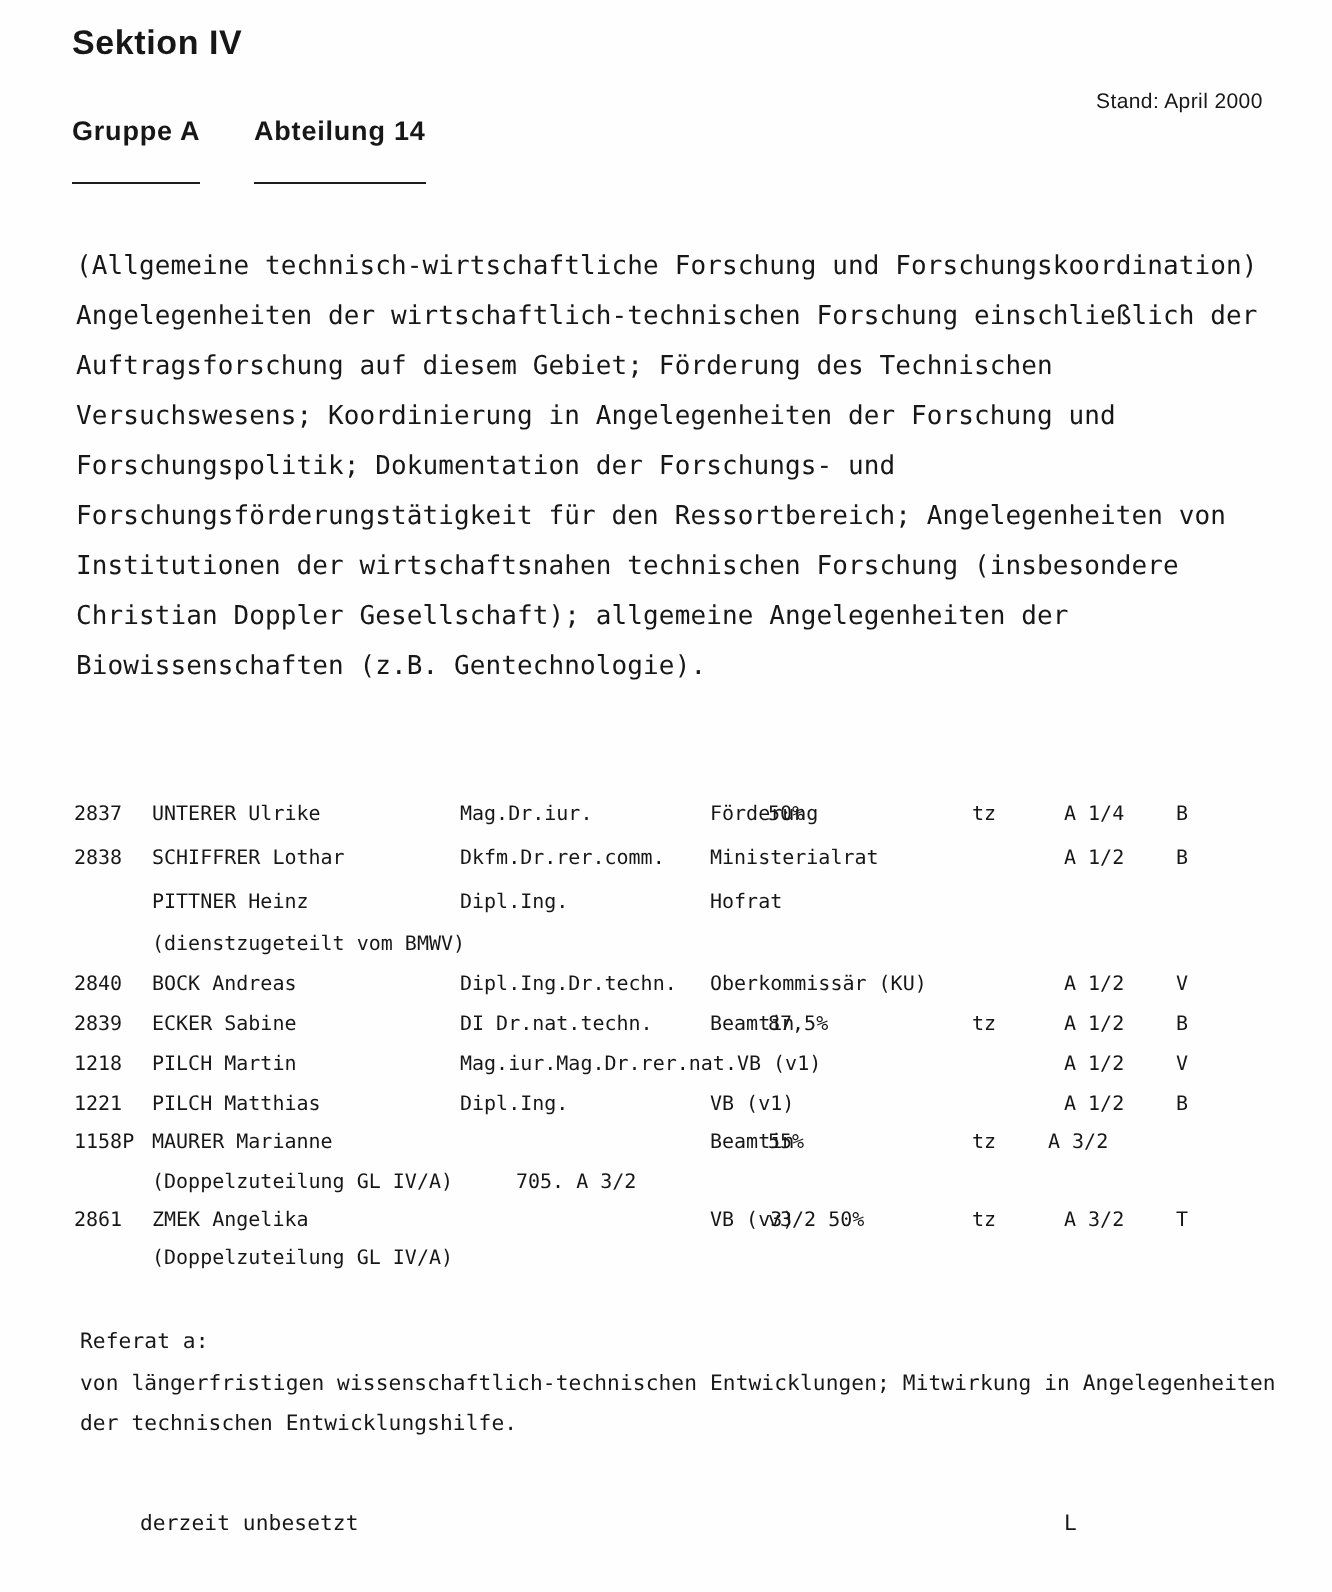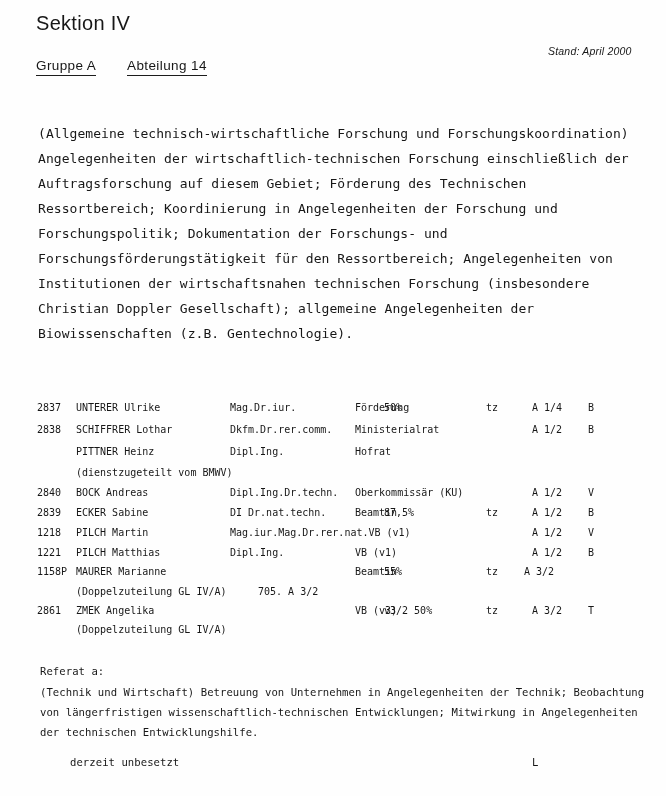--- a/index.html
+++ b/index.html
@@ -8,30 +8,30 @@
   .doc {
     position:relative; width:666px; height:796px;
     background:#fefefe; color:#171717; overflow:hidden;
     margin:0 auto;
   }
   .sans { font-family:"Liberation Sans", sans-serif; }
   .mono { font-family:"DejaVu Sans Mono", monospace; }
 
   .section-title {
     position:absolute; left:36px; top:12px;
-    font-size:20px; font-weight:normal; letter-spacing:0.3px;text-align:center;
+    font-size:17px; font-weight:bold; letter-spacing:0.3px;text-align:center;
   }
   .stand {
     position:absolute; left:548px; top:45px;
-    font-size:10.5px; letter-spacing:0.2px;font-style:italic;
+    font-size:10.5px; letter-spacing:0.2px;
   }
   .subhead {
     position:absolute; top:58px;
-    font-size:13.5px; font-weight:400; letter-spacing:0.4px;
-    padding-bottom:2px; border-bottom:1.7px solid #1c1c1c;
+    font-size:13.5px; font-weight:700; letter-spacing:0.4px;
+    padding-bottom:18px; border-bottom:1.7px solid #1c1c1c;
   }
   .gruppe { left:36px; }
   .abteilung { left:127px; }
 
   .desc {
     position:absolute; left:38px; top:121px; width:620px;
     font-size:13px; line-height:25px; letter-spacing:0.05px;
     white-space:nowrap;
   }
 
@@ -72,21 +72,21 @@
 
   <div class="section-title sans">Sektion IV</div>
   <div class="stand sans">Stand: April 2000</div>
   <div class="subhead gruppe sans">Gruppe A</div>
   <div class="subhead abteilung sans">Abteilung 14</div>
 
   <div class="desc mono">
     <div>(Allgemeine technisch-wirtschaftliche Forschung und Forschungskoordination)</div>
     <div>Angelegenheiten der wirtschaftlich-technischen Forschung einschließlich der</div>
     <div>Auftragsforschung auf diesem Gebiet; Förderung des Technischen</div>
-    <div>Ressortbereich; Koordinierung in Angelegenheiten der Forschung und</div>
+    <div>Versuchswesens; Koordinierung in Angelegenheiten der Forschung und</div>
     <div>Forschungspolitik; Dokumentation der Forschungs- und</div>
     <div>Forschungsförderungstätigkeit für den Ressortbereich; Angelegenheiten von</div>
     <div>Institutionen der wirtschaftsnahen technischen Forschung (insbesondere</div>
     <div>Christian Doppler Gesellschaft); allgemeine Angelegenheiten der</div>
     <div>Biowissenschaften (z.B. Gentechnologie).</div>
   </div>
 
   <div class="trow mono" style="top:402px">
     <span class="c-id">2837</span>
     <span class="c-name">UNTERER Ulrike</span>
@@ -171,21 +171,20 @@
     <span class="c-tz">tz</span>
     <span class="c-grade">A 3/2</span>
     <span class="c-code">T</span>
   </div>
   <div class="trow mono" style="top:624px">
     <span class="c-name">(Doppelzuteilung GL IV/A)</span>
   </div>
 
   <div class="referat mono">
     <div class="label">Referat a:</div>
-    <div>(Technik und Wirtschaft) Betreuung von Unternehmen in Angelegenheiten der Technik; Beobachtung</div>
     <div>von längerfristigen wissenschaftlich-technischen Entwicklungen; Mitwirkung in Angelegenheiten</div>
     <div>der technischen Entwicklungshilfe.</div>
   </div>
 
   <div class="vacancy mono">derzeit unbesetzt</div>
   <div class="vac-code mono">L</div>
 
 </div>
 
 </body></html>

